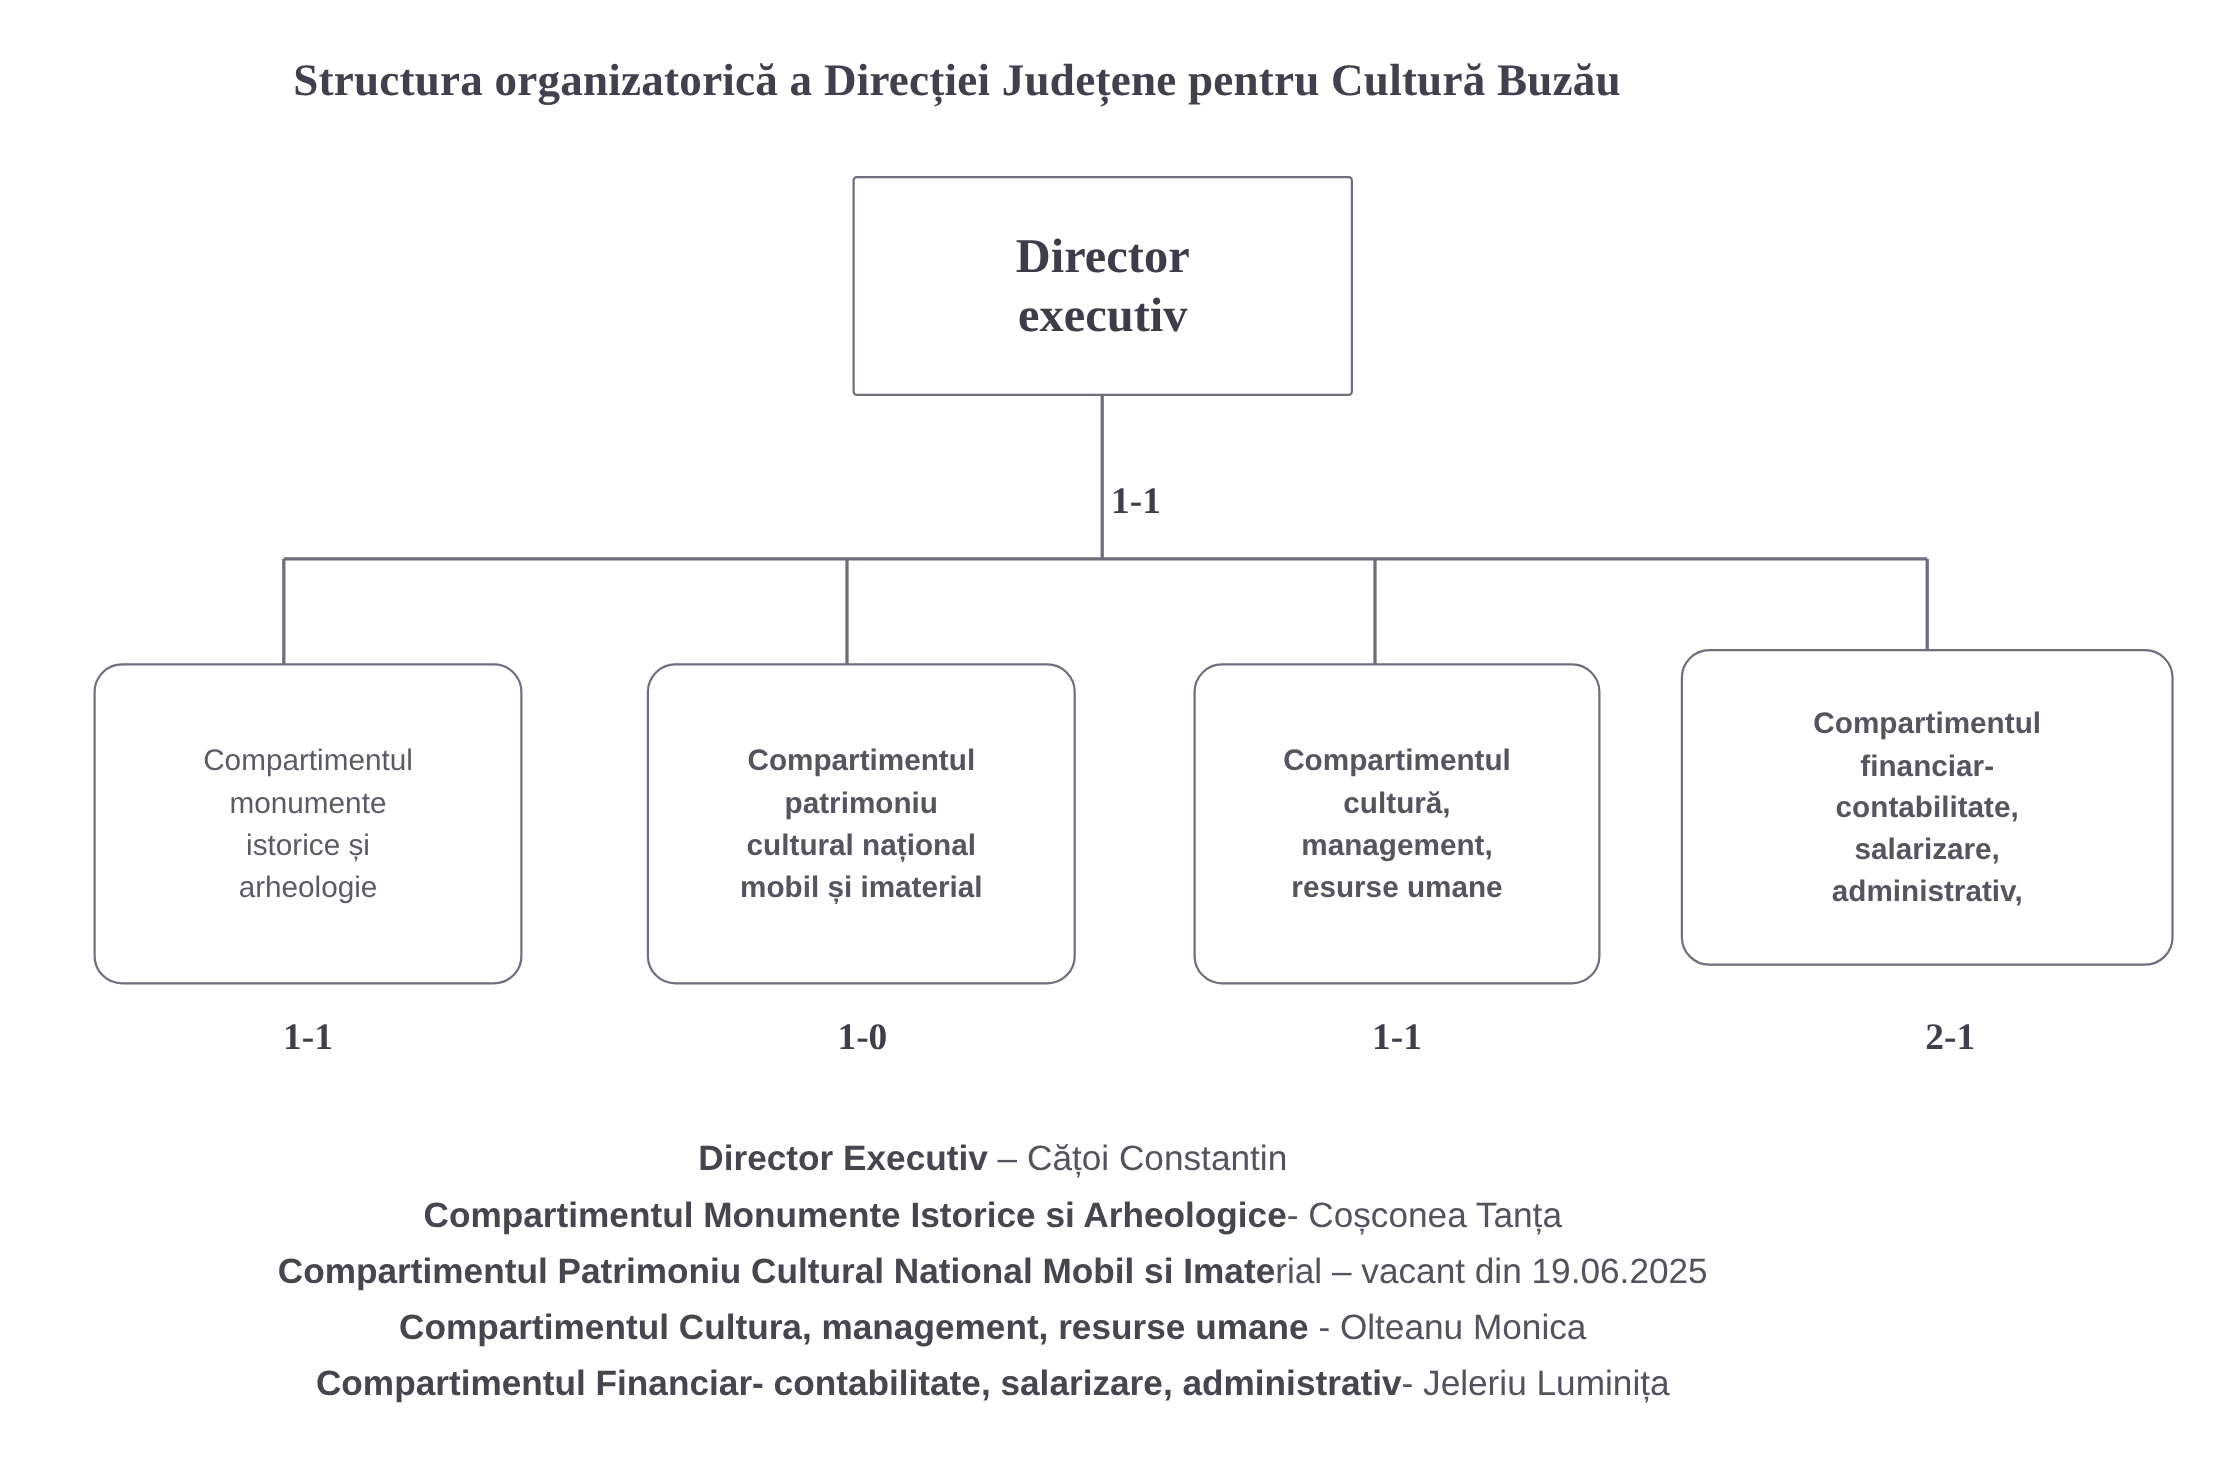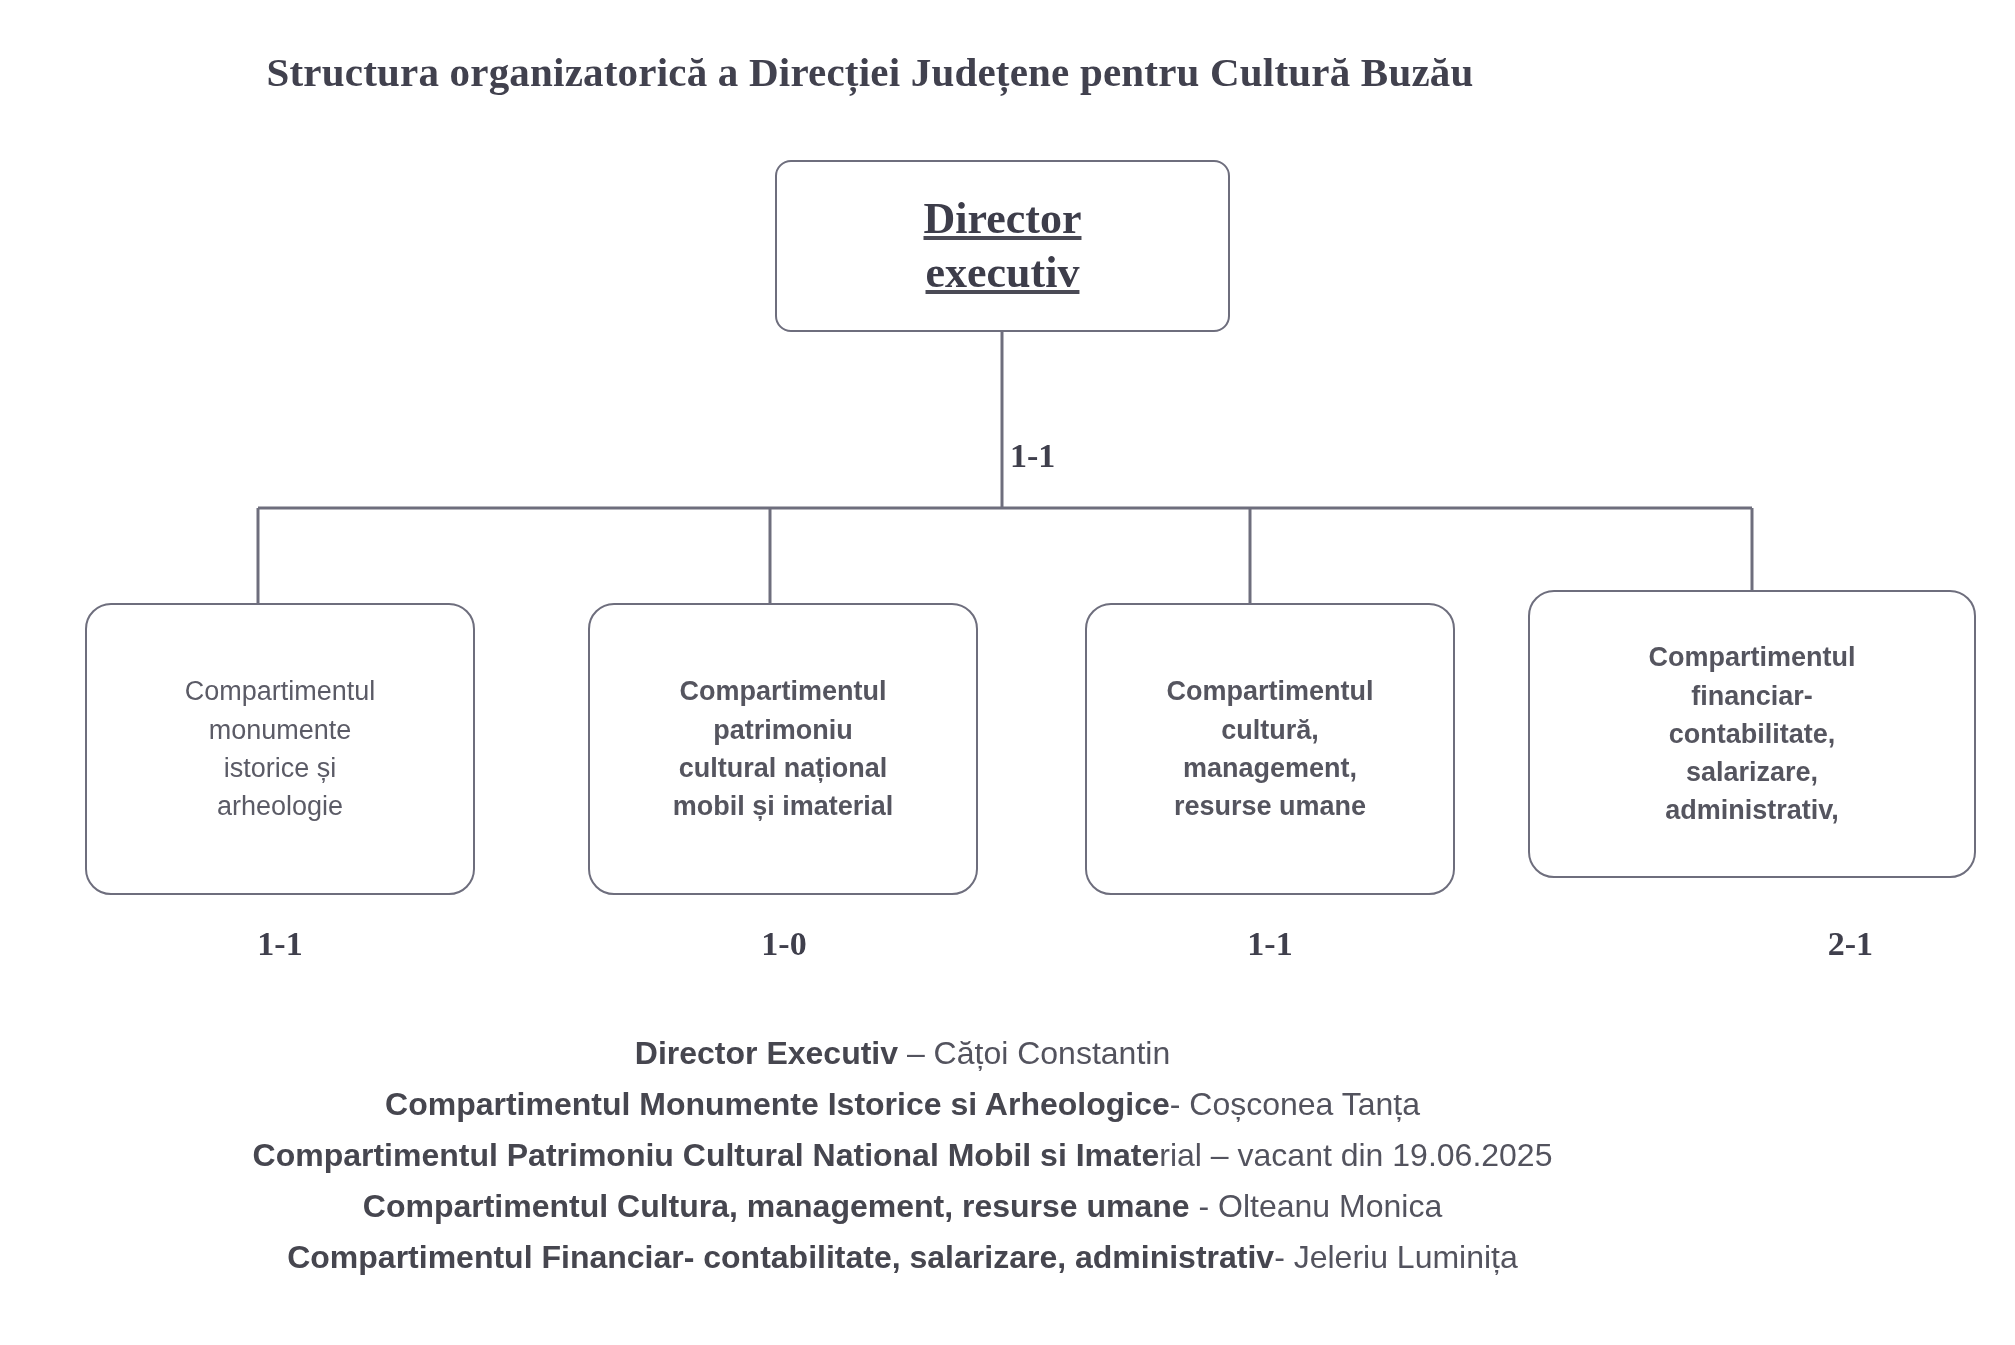--- a/index.html
+++ b/index.html
@@ -51,23 +51,22 @@
     display: flex;
     align-items: center;
     justify-content: center;
     text-align: center;
   }
 
   .node-root {
     left: 775px;
     top: 160px;
     width: 455px;
-    height: 172px;
-    border-radius: 16px;
-    text-decoration: underline;
+    height: 200px;
+    border-radius: 4px;
   }
   .node-root .node-label {
     font-family: "Liberation Serif", serif;
     font-weight: bold;
     font-size: 44px;
     line-height: 1.22;
     color: #3d3d4a;
     white-space: pre-line;
   }
 
@@ -106,21 +105,21 @@
   .ratio-root {
     left: 1010px;
     top: 437px;
     width: 120px;
     text-align: left;
   }
   .ratio-child { top: 925px; width: 200px; }
   #ratio-0 { left: 180px; }
   #ratio-1 { left: 684px; }
   #ratio-2 { left: 1170px; }
-  #ratio-3 { left: 1673px; text-align: right; }
+  #ratio-3 { left: 1673px; }
 
   
   .legend {
     position: absolute;
     top: 1028px;
     left: 0;
     width: 1805px;
     text-align: center;
   }
   .legend-line {

